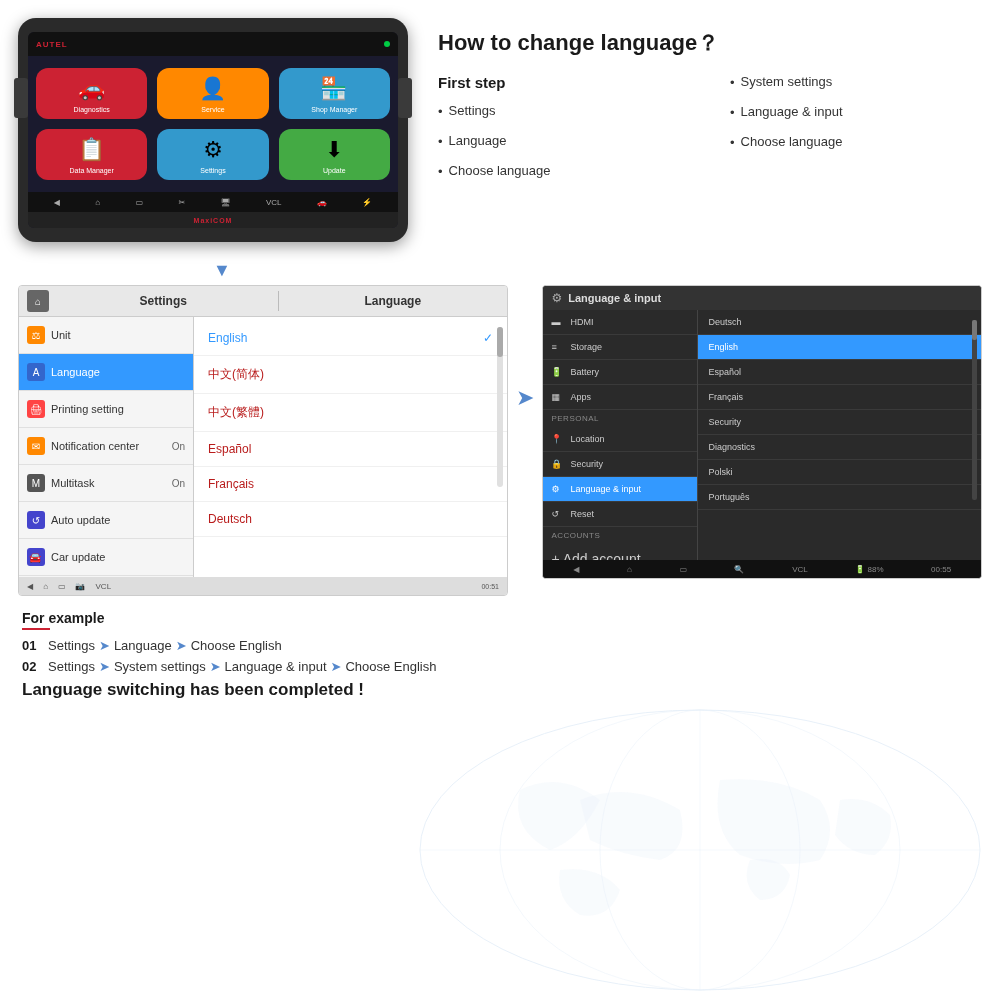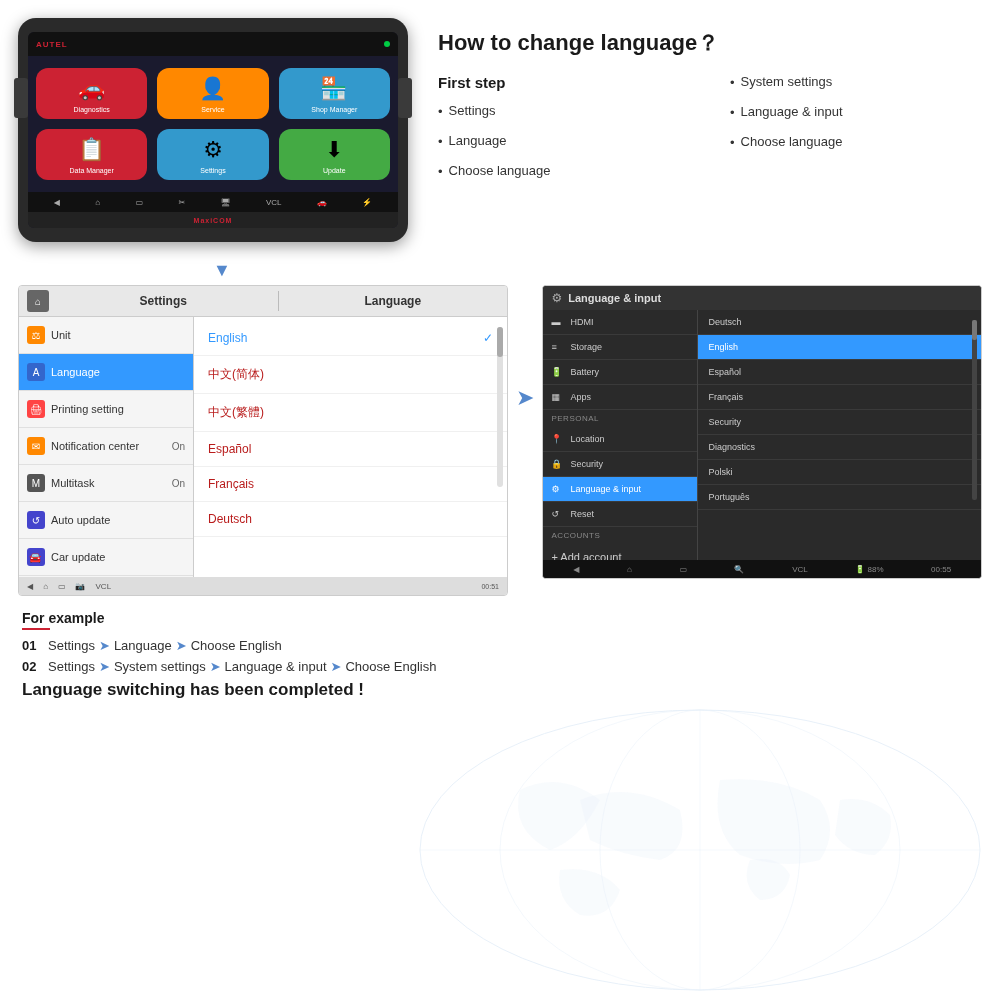--- a/index.html
+++ b/index.html
@@ -409,21 +409,21 @@
       text-transform: uppercase;
       letter-spacing: 0.5px;
       background: #2a2a2a;
     }
 
     .system-add {
       display: flex;
       align-items: center;
       gap: 4px;
       padding: 7px 8px;
-      font-size: 11px;
+      font-size: 14px;
       color: #ccc;
     }
 
     .system-right {
       flex: 1;
       background: #2a2a2a;
     }
 
     .lang-option {
       padding: 7px 10px;

